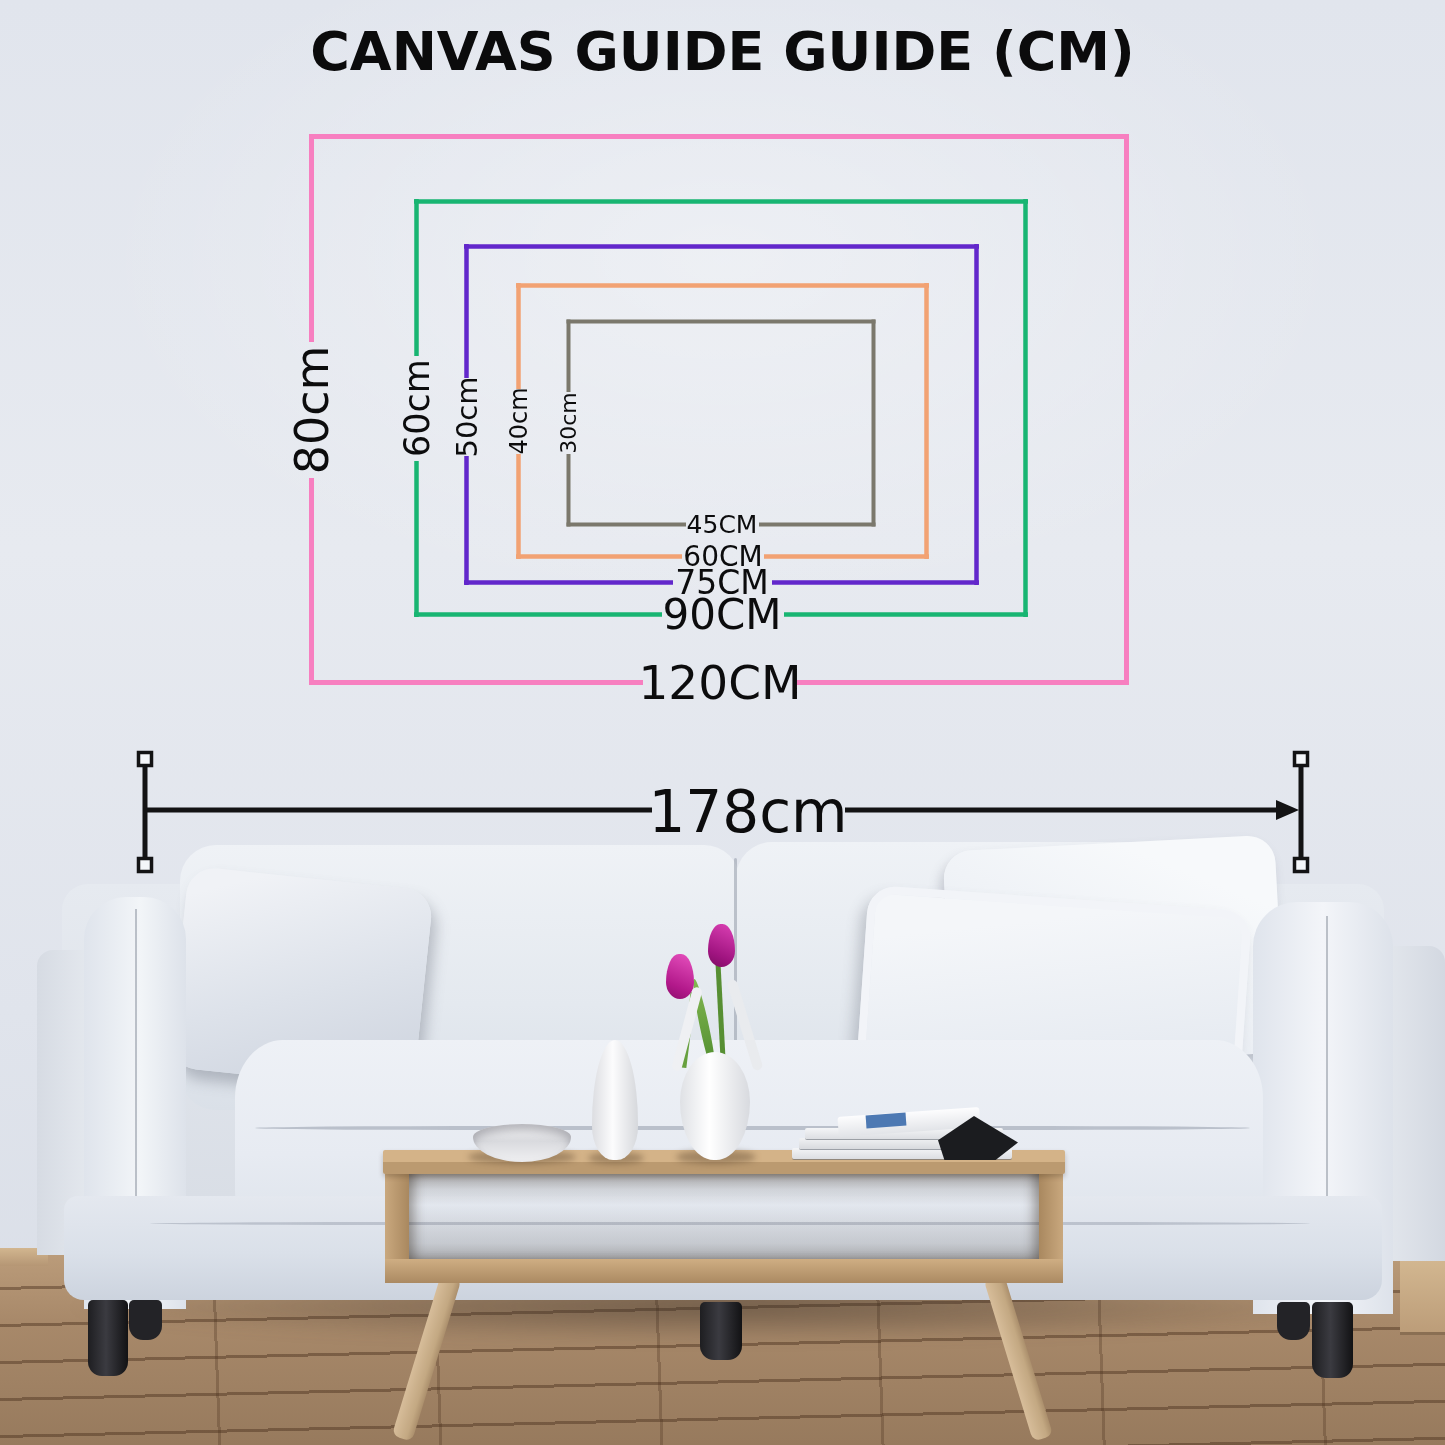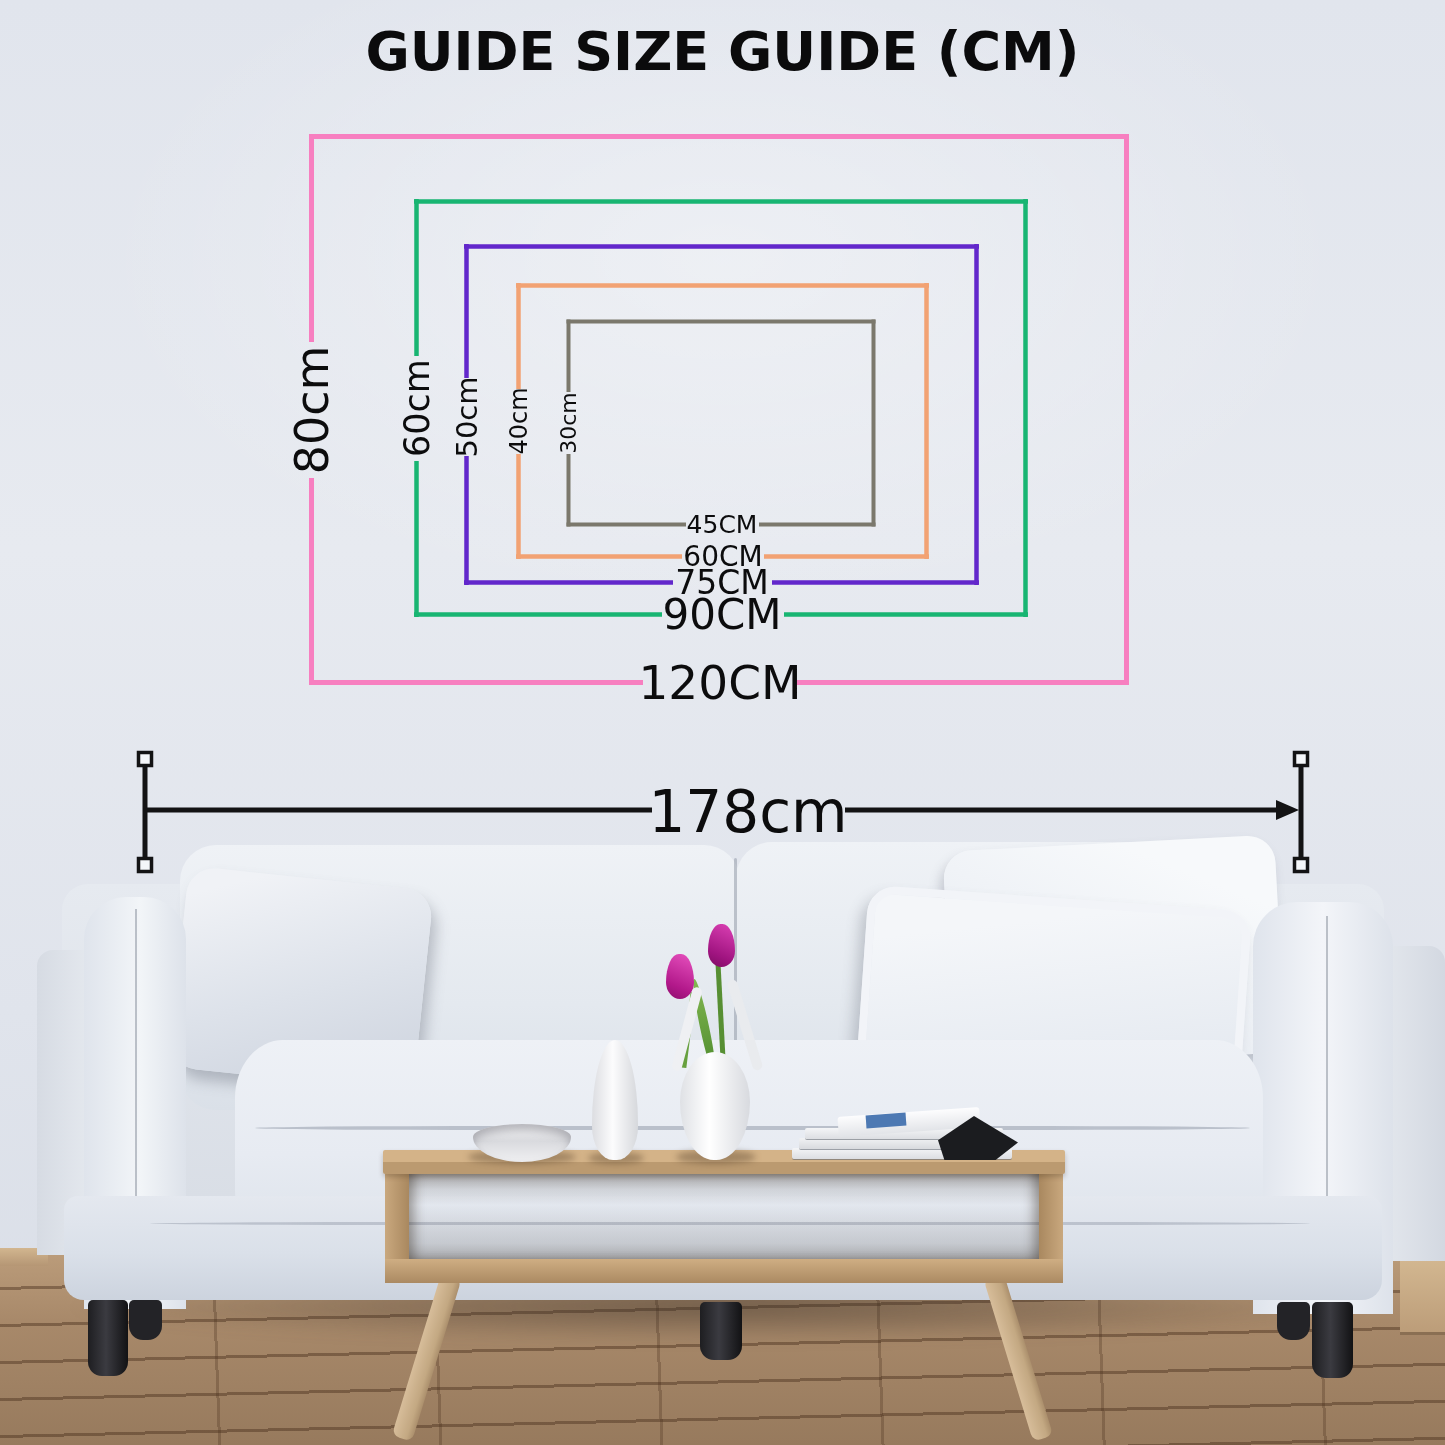--- a/index.html
+++ b/index.html
@@ -109,21 +109,21 @@
   
   #overlay{left:0;top:0;width:1445px;height:1445px;z-index:50;pointer-events:none;}
   #overlay text{font-family:"DejaVu Sans","Liberation Sans",sans-serif;fill:#0c0c0d;font-weight:500;}
   #overlay text.big{font-weight:500;}
 </style>
 </head>
 <body>
 
 <div id="stage">
 
-  <div id="title" class="abs">GUIDE SIZE GUIDE (CM)</div>
+  <div id="title" class="abs">CANVAS GUIDE GUIDE (CM)</div>
 
   <div id="floor" class="abs"></div>
   <div id="baseboard-left" class="abs"></div>
   <div id="baseboard-right" class="abs"></div>
   <div id="sofa-shadow" class="abs"></div>
 
   <div id="sofa-back" class="abs"></div>
   <div id="arm-left-outer" class="abs"></div>
   <div id="arm-right-outer" class="abs"></div>
   <div id="back-cushion-left" class="abs fab"></div>

